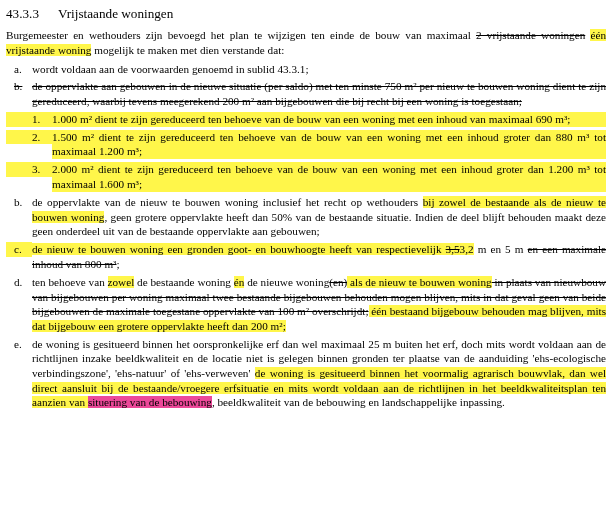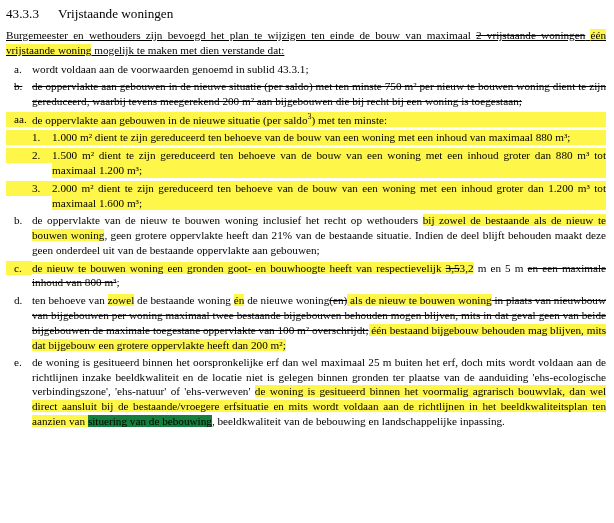--- a/index.html
+++ b/index.html
@@ -28,27 +28,26 @@
     margin: 2px 0 6px 0;
   }
   .heading .num {
     display: inline-block;
     min-width: 52px;
   }
   p.intro {
     margin: 0 0 4px 0;
     line-height: 1.32;
     text-align: justify;
-    text-decoration: underline;
   }
   .hl {
     background: #fff64a;
   }
   .hl-pink {
-    background: #15803d;
+    background: #ec4899;
   }
   .strike {
     text-decoration: line-through;
   }
   .list {
     margin: 0;
     padding: 0;
   }
   .item {
     display: flex;
@@ -109,41 +108,37 @@
     <div class="item">
       <span class="marker">a.</span>
       <span class="body">wordt voldaan aan de voorwaarden genoemd in sublid 43.3.1;</span>
     </div>
 
     <div class="item struck-block">
       <span class="marker struck">b.</span>
       <span class="body">de oppervlakte aan gebouwen in de nieuwe situatie (per saldo) met ten minste 750 m² per nieuw te bouwen woning dient te zijn gereduceerd, waarbij tevens meegerekend 200 m² aan bijgebouwen die bij recht bij een woning is toegestaan;</span>
     </div>
 
-    <div class="item">
-      <span class="marker hl">aa.</span>
-      <span class="body hl"><span>de oppervlakte aan gebouwen in de nieuwe situatie (per saldo</span><span class="sub">3</span><span>) met ten minste:</span></span>
-    </div>
 
     <div class="item">
       <span class="marker num hl">1.</span>
-      <span class="body hl">1.000 m² dient te zijn gereduceerd ten behoeve van de bouw van een woning met een inhoud van maximaal 880 m³;</span>
+      <span class="body hl">1.000 m² dient te zijn gereduceerd ten behoeve van de bouw van een woning met een inhoud van maximaal 690 m³;</span>
     </div>
     <div class="item">
       <span class="marker num hl">2.</span>
       <span class="body hl">1.500 m² dient te zijn gereduceerd ten behoeve van de bouw van een woning met een inhoud groter dan 880 m³ tot maximaal 1.200 m³;</span>
     </div>
     <div class="item">
       <span class="marker num hl">3.</span>
       <span class="body hl">2.000 m² dient te zijn gereduceerd ten behoeve van de bouw van een woning met een inhoud groter dan 1.200 m³ tot maximaal 1.600 m³;</span>
     </div>
 
     <div class="item">
       <span class="marker">b.</span>
-      <span class="body"><span>de oppervlakte van de nieuw te bouwen woning inclusief het recht op wethouders </span><span class="hl">bij zowel de bestaande als de nieuw te bouwen woning</span><span>, geen grotere oppervlakte heeft dan 21% van de bestaande situatie. Indien de deel blijft behouden maakt deze geen onderdeel uit van de bestaande oppervlakte aan gebouwen;</span></span>
+      <span class="body"><span>de oppervlakte van de nieuw te bouwen woning inclusief het recht op wethouders </span><span class="hl">bij zowel de bestaande als de nieuw te bouwen woning</span><span>, geen grotere oppervlakte heeft dan 50% van de bestaande situatie. Indien de deel blijft behouden maakt deze geen onderdeel uit van de bestaande oppervlakte aan gebouwen;</span></span>
     </div>
 
     <div class="item">
       <span class="marker hl">c.</span>
       <span class="body"><span class="hl">de nieuw te bouwen woning een gronden goot- en bouwhoogte heeft van respectievelijk </span><span class="hl strike">3,5</span><span class="hl">3,2</span><span> m en 5 m </span><span class="strike">en een maximale inhoud van 800 m³</span><span>;</span></span>
     </div>
 
     <div class="item">
       <span class="marker">d.</span>
       <span class="body"><span>ten behoeve van </span><span class="hl">zowel</span><span> de bestaande woning </span><span class="hl">én</span><span> de nieuwe woning</span><span class="strike">(en)</span><span class="hl"> als de nieuw te bouwen woning</span><span class="strike"> in plaats van nieuwbouw van bijgebouwen per woning maximaal twee bestaande bijgebouwen behouden mogen blijven, mits in dat geval geen van beide bijgebouwen de maximale toegestane oppervlakte van 100 m² overschrijdt;</span><span class="hl"> één bestaand bijgebouw behouden mag blijven, mits dat bijgebouw een grotere oppervlakte heeft dan 200 m²;</span></span>

